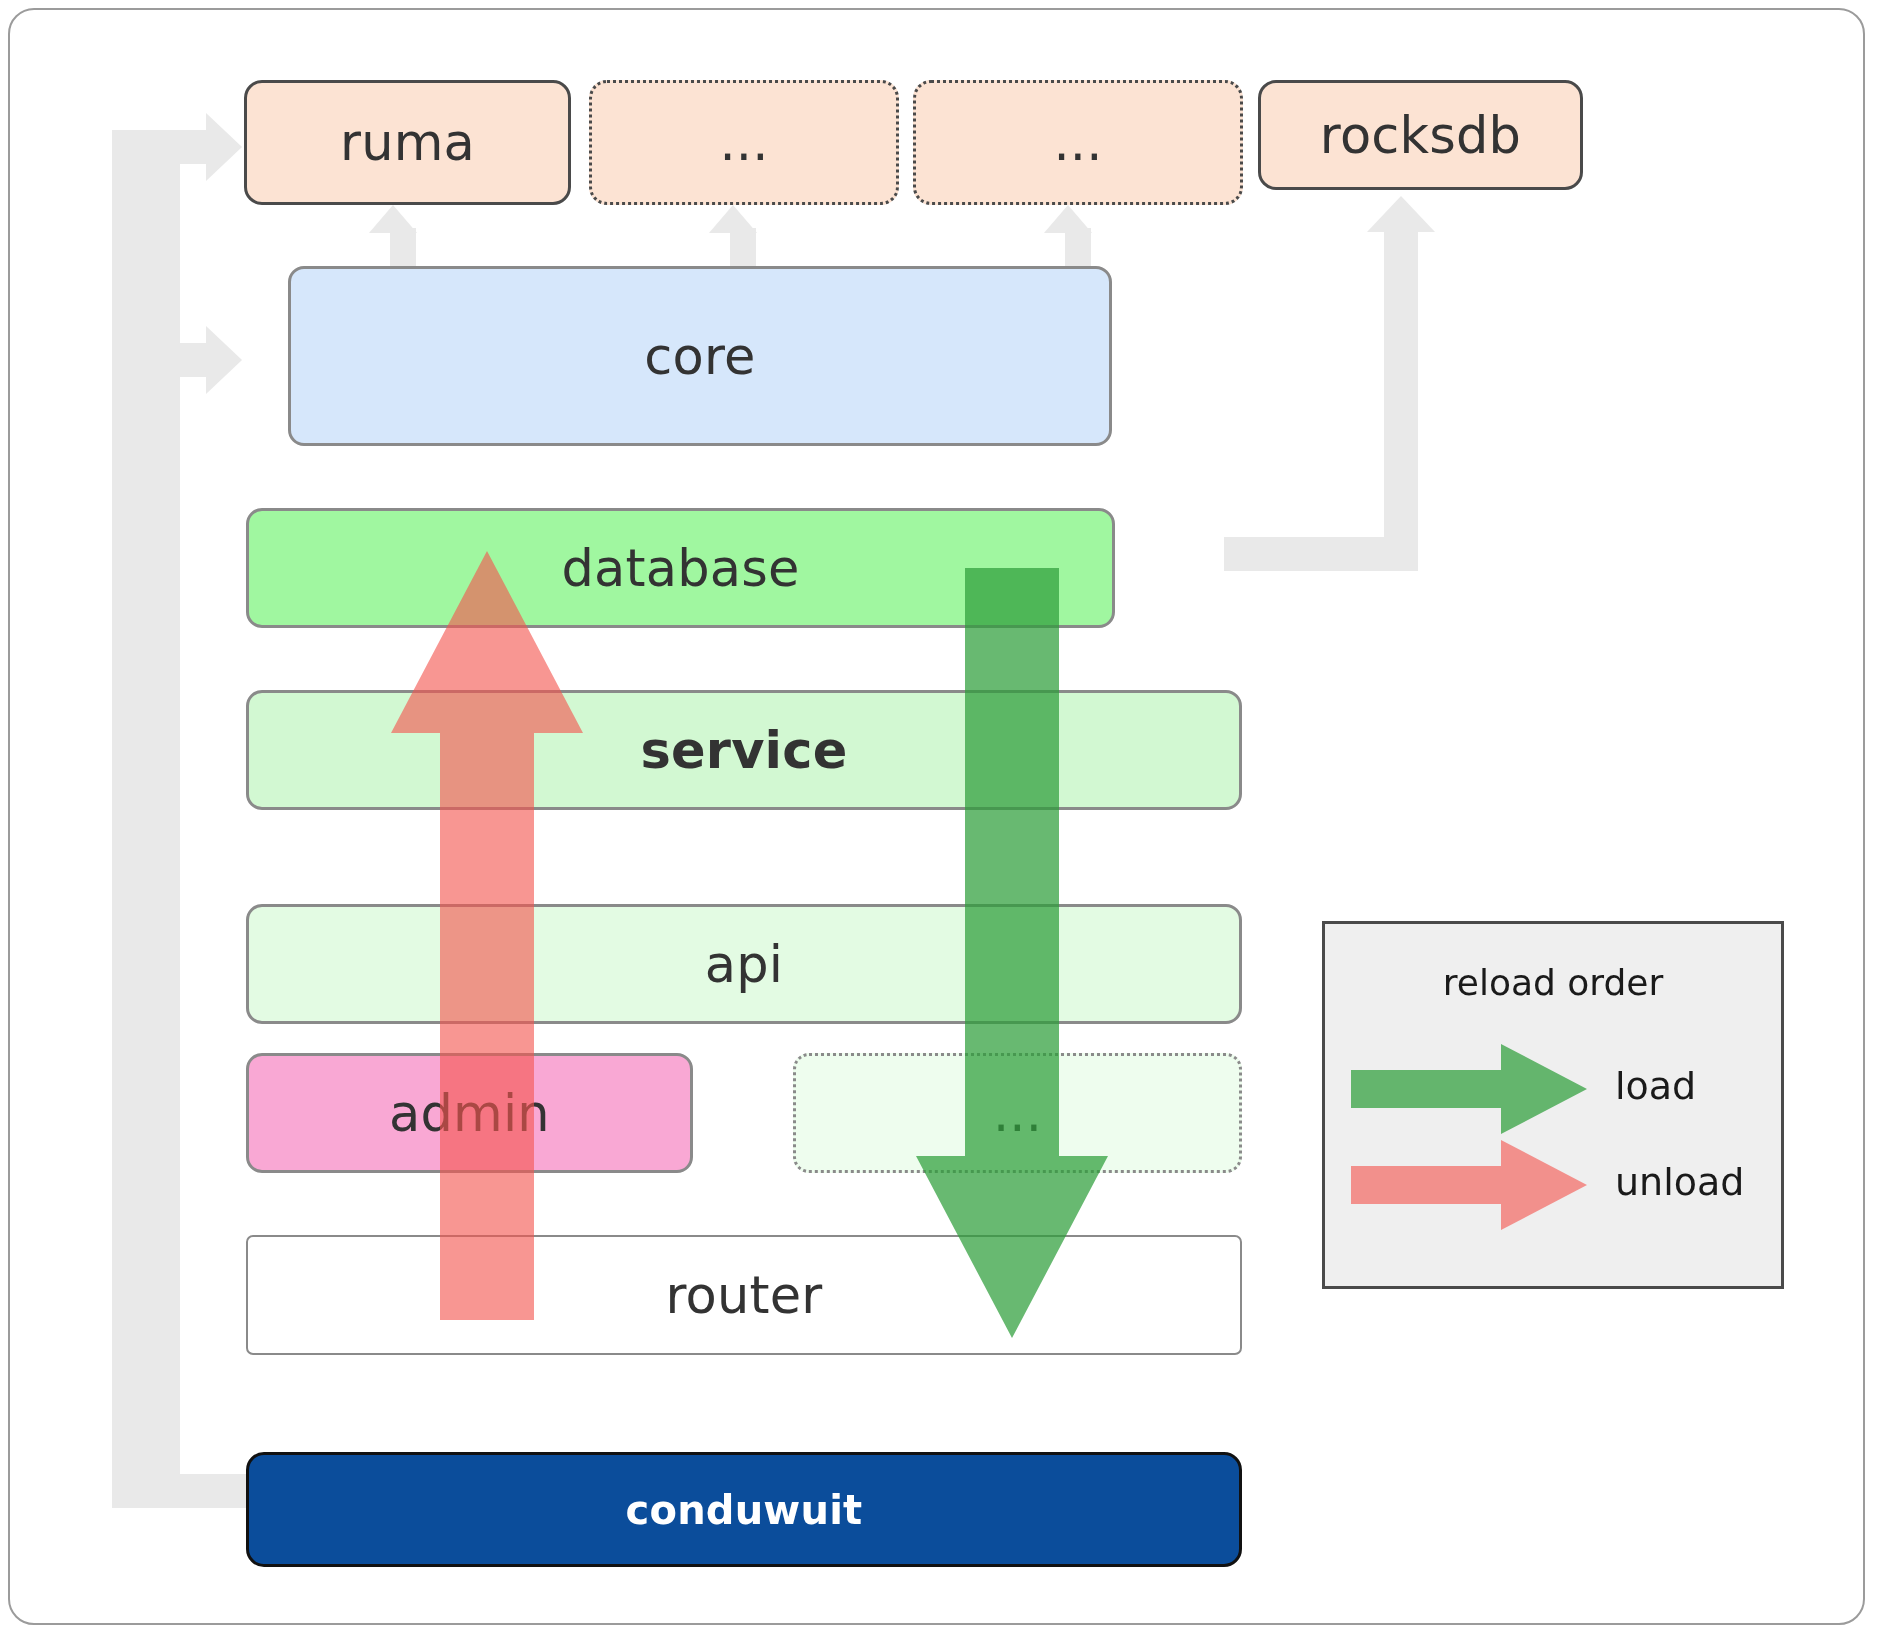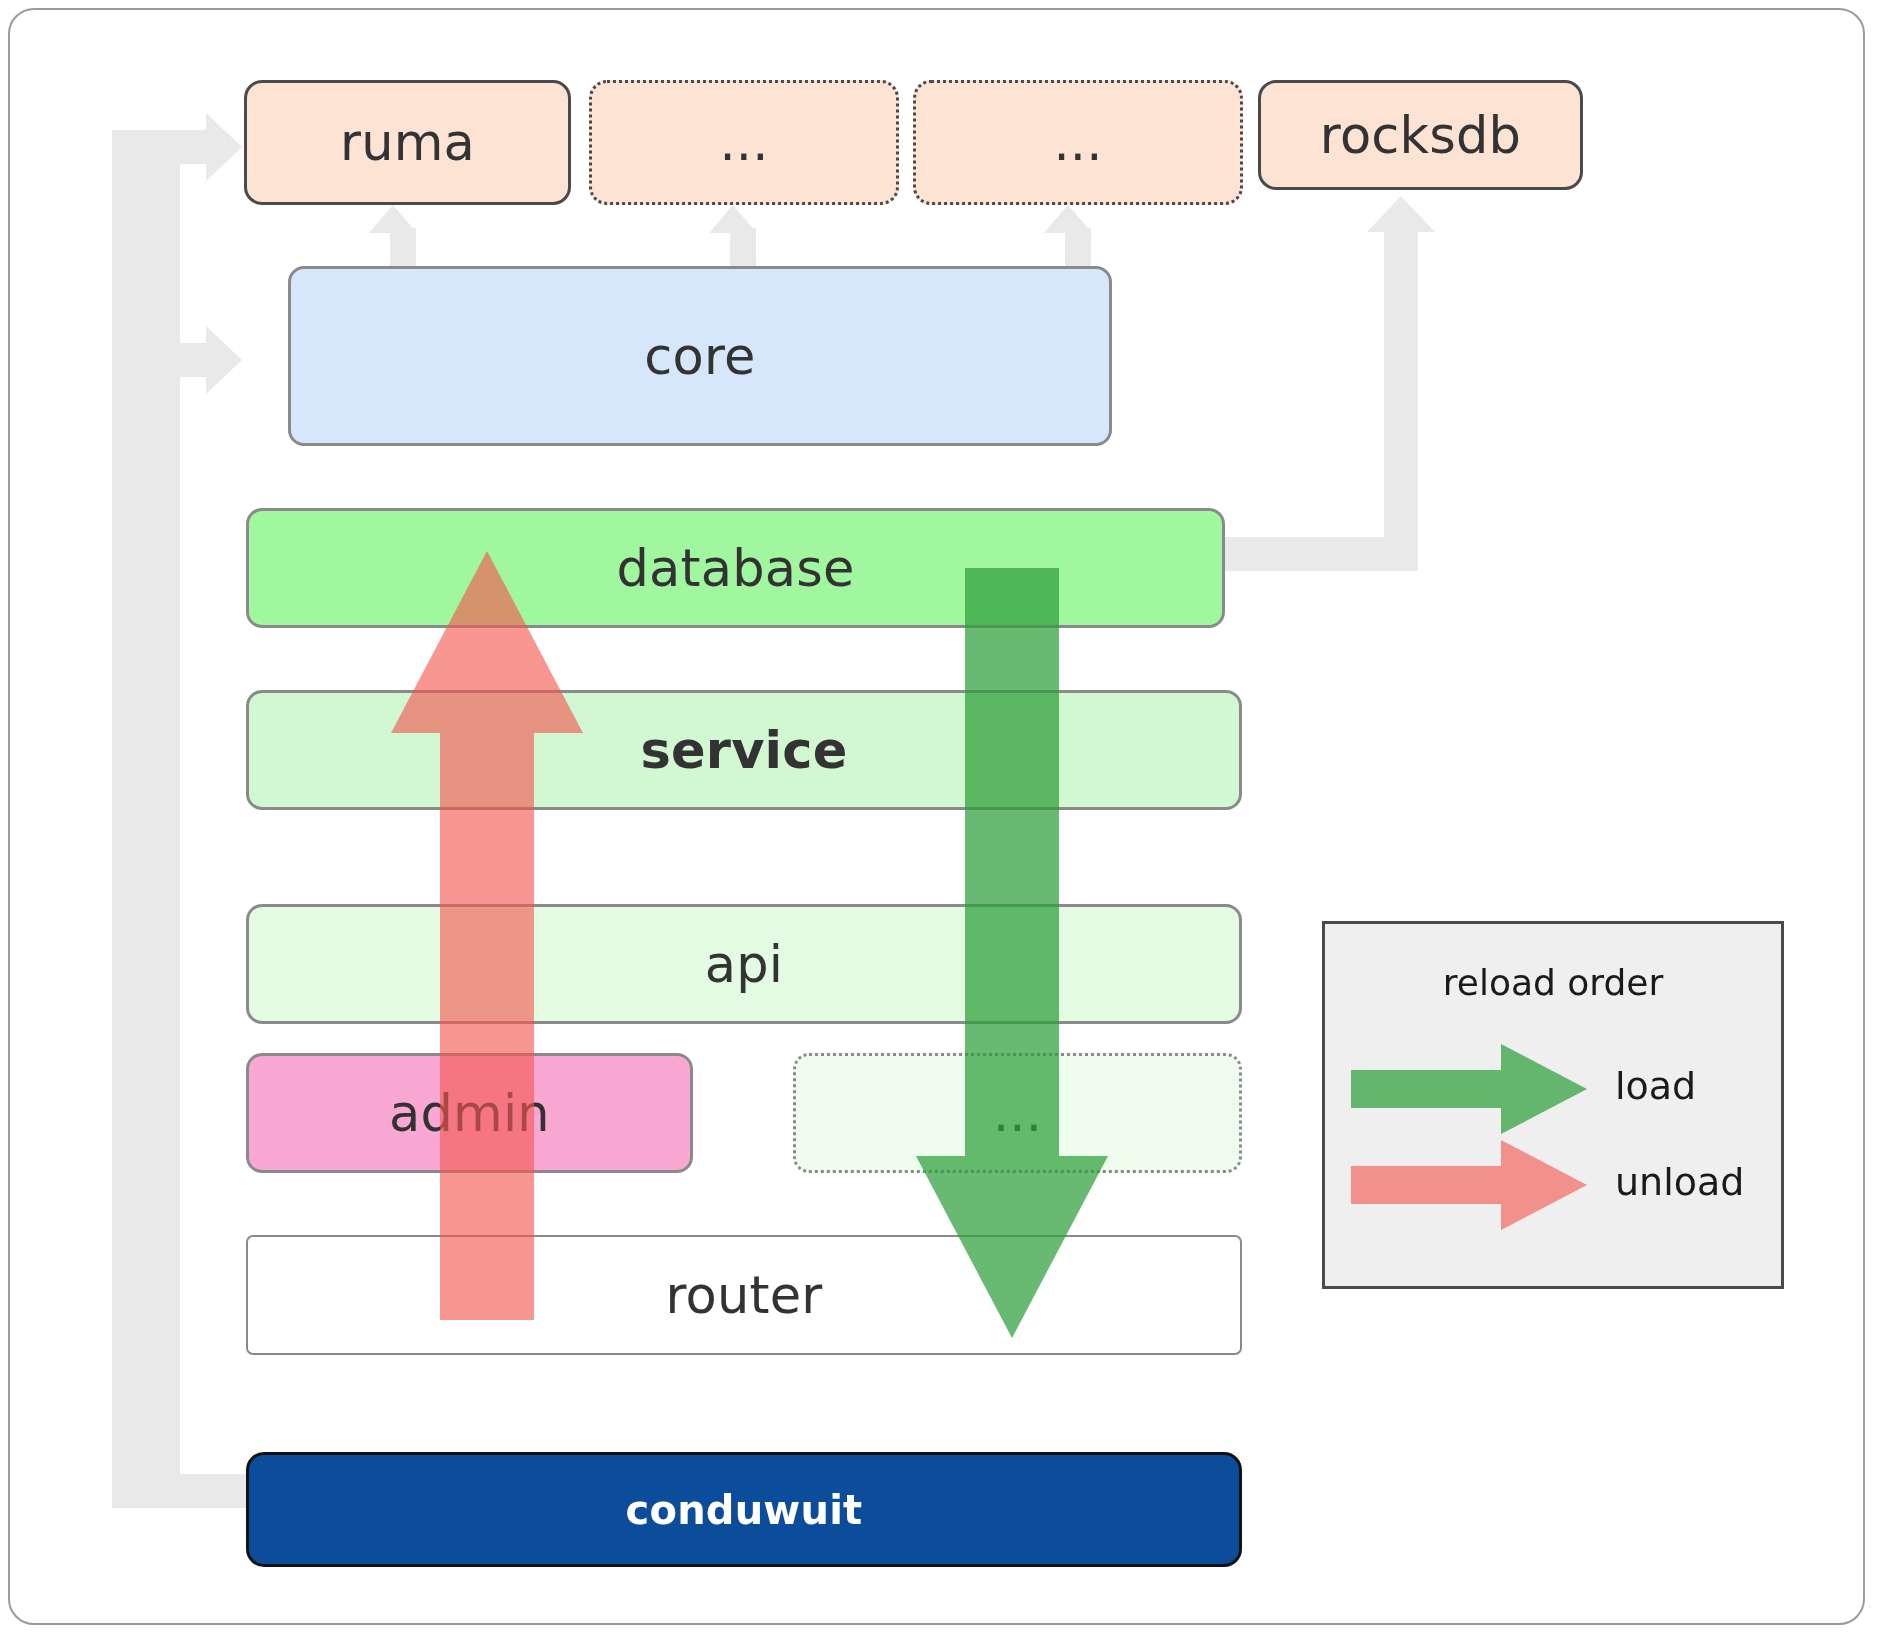--- a/index.html
+++ b/index.html
@@ -197,21 +197,21 @@
   </div>
 
   <div class="node dep" style="left:1258px; top:80px; width:325px; height:110px;">
     <span class="node-label">rocksdb</span>
   </div>
 
   <div class="node core-box" style="left:240px; top:266px; width:824px; height:180px;margin-left:48px;">
     <span class="node-label">core</span>
   </div>
 
-  <div class="node layer l-database" style="left:246px; top:508px; width:979px; height:120px;">
+  <div class="node layer l-database" style="left:246px; top:508px; width:869px; height:120px;">
     <span class="node-label">database</span>
   </div>
 
   <div class="node layer l-service" style="left:246px; top:690px; width:996px; height:120px;font-weight:bold;">
     <span class="node-label">service</span>
   </div>
 
   <div class="node layer l-api" style="left:246px; top:871px; width:996px; height:120px;margin-top:33px;">
     <span class="node-label">api</span>
   </div>

